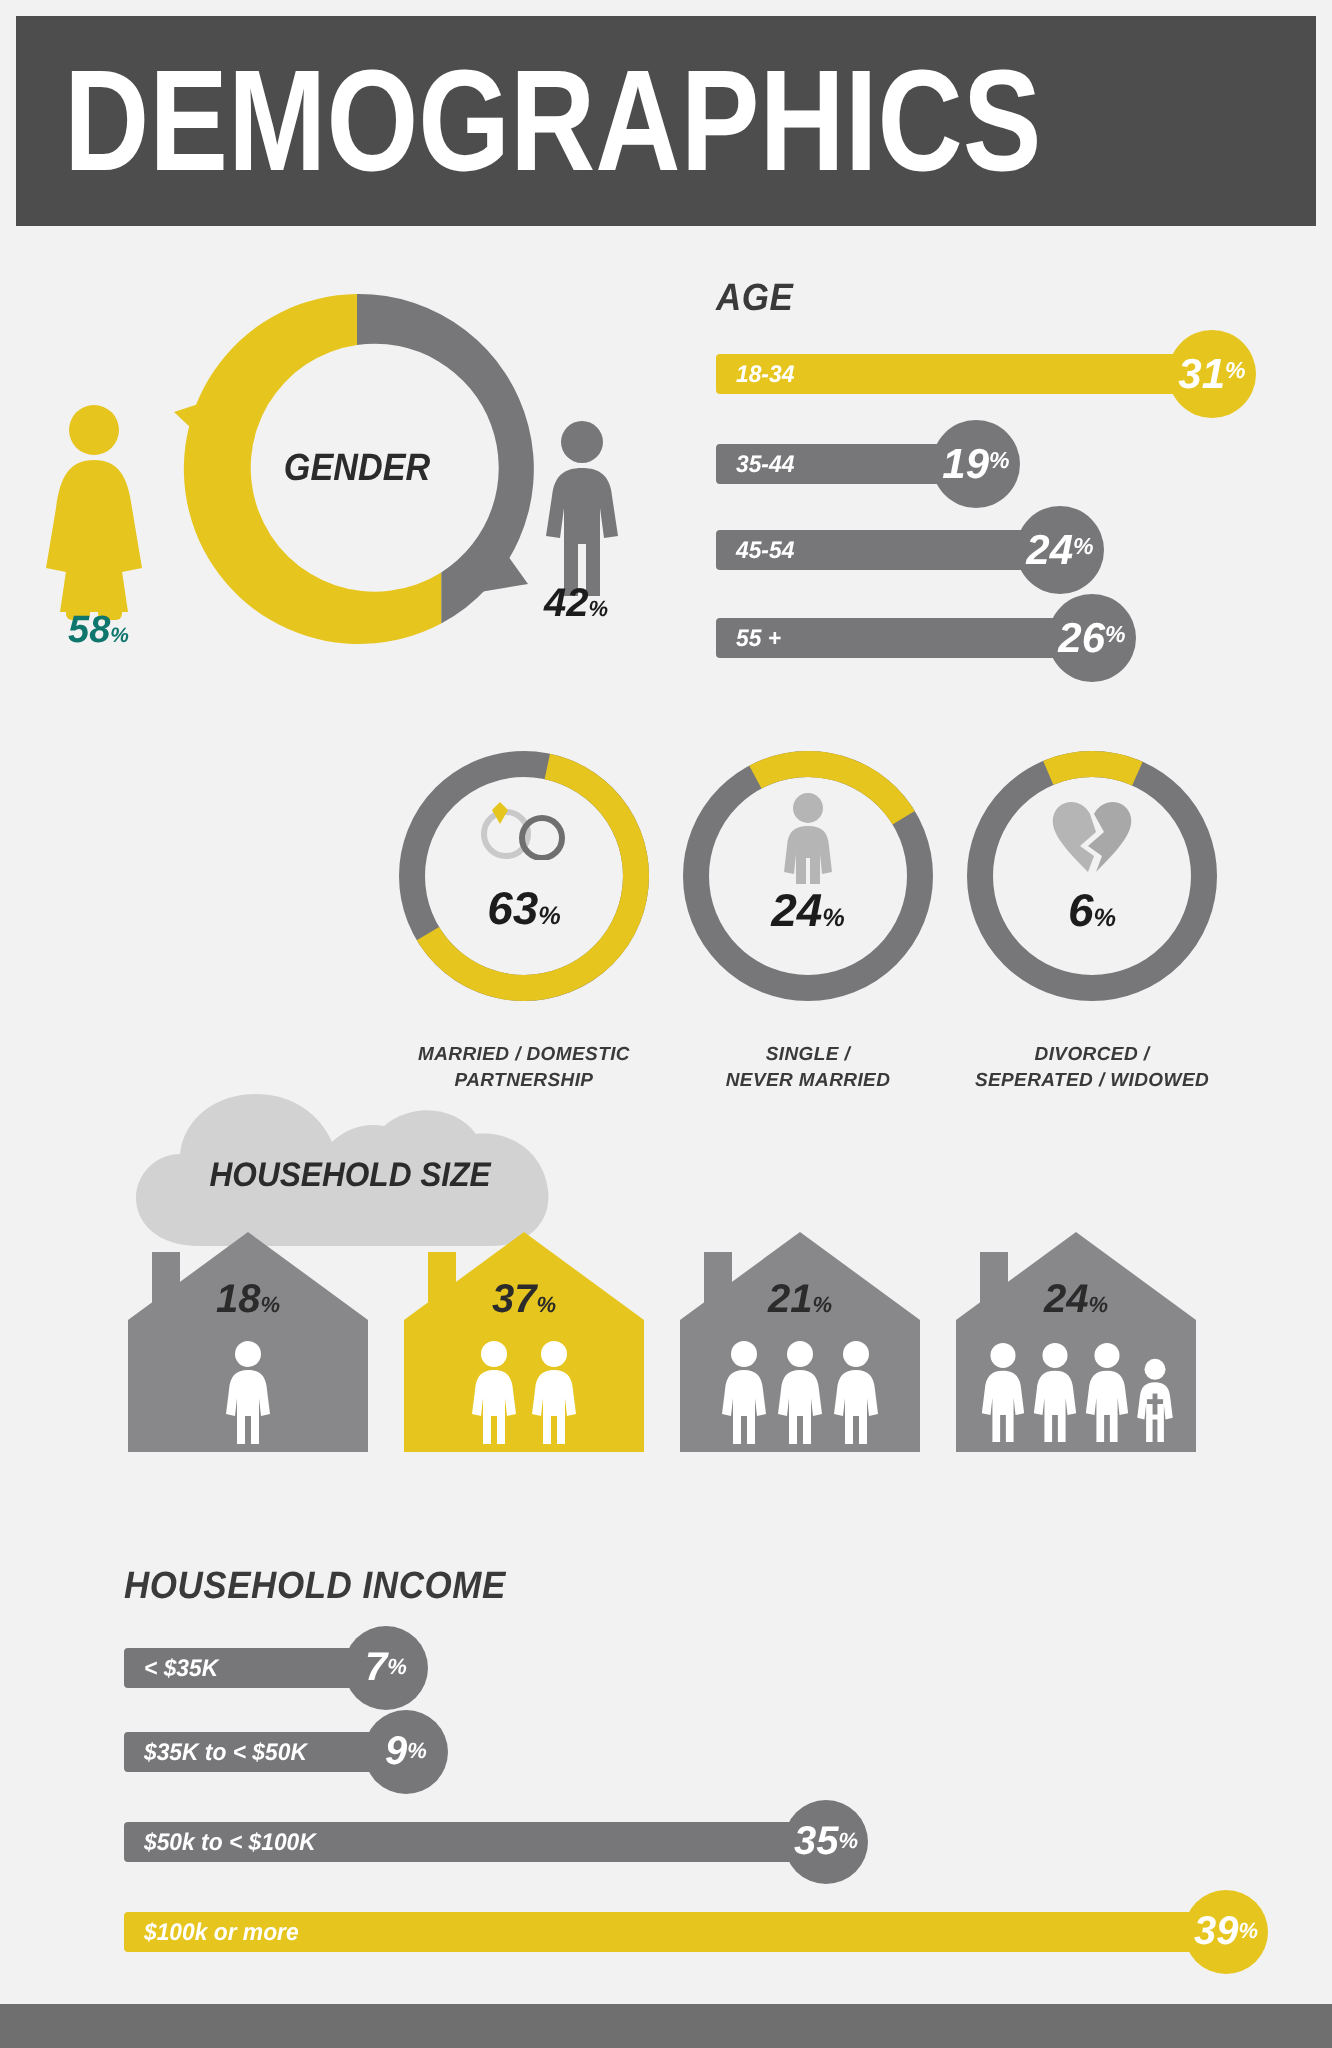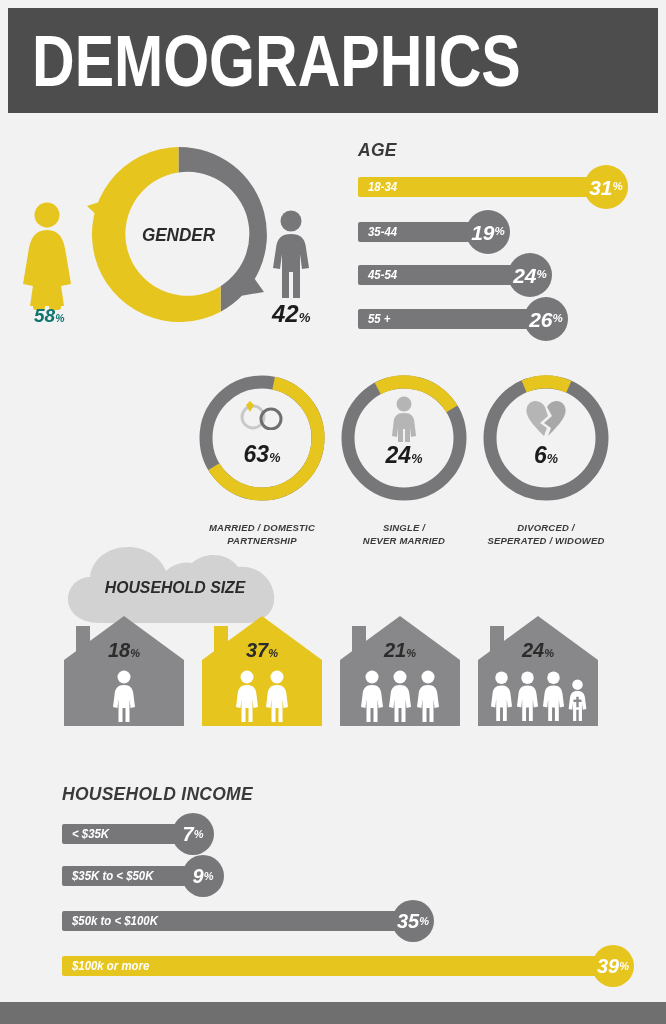--- a/index.html
+++ b/index.html
@@ -55,21 +55,21 @@
     display: flex; align-items: center; justify-content: center;
     font-size: 19px; font-weight: bold; font-style: italic; color: #2b2b2b;
     transform: scaleX(0.9);
   }
   #female-figure { position: absolute; left: 18px; top: 72px; width: 58px; height: 110px; }
   #male-figure   { position: absolute; left: 268px; top: 80px; width: 46px; height: 90px; }
   #female-pct {
     position: absolute; left: 34px; top: 176px; font-size: 19px; color: #0f766e;
   }
   #male-pct {
-    position: absolute; left: 272px; top: 172px; font-size: 24px; color: #1c1c1c;
+    position: absolute; left: 272px; top: 162px; font-size: 20px; color: #1c1c1c;
   }
 
   
   #age-block { position: absolute; left: 340px; top: 135px; width: 326px; height: 210px; }
   #age-title { left: 18px; top: 4px; }
   .agebar-row { position: absolute; left: 18px; height: 44px; }
   .agebar {
     position: absolute; left: 0; top: 12px; height: 20px;
     border-radius: 2px;
   }

